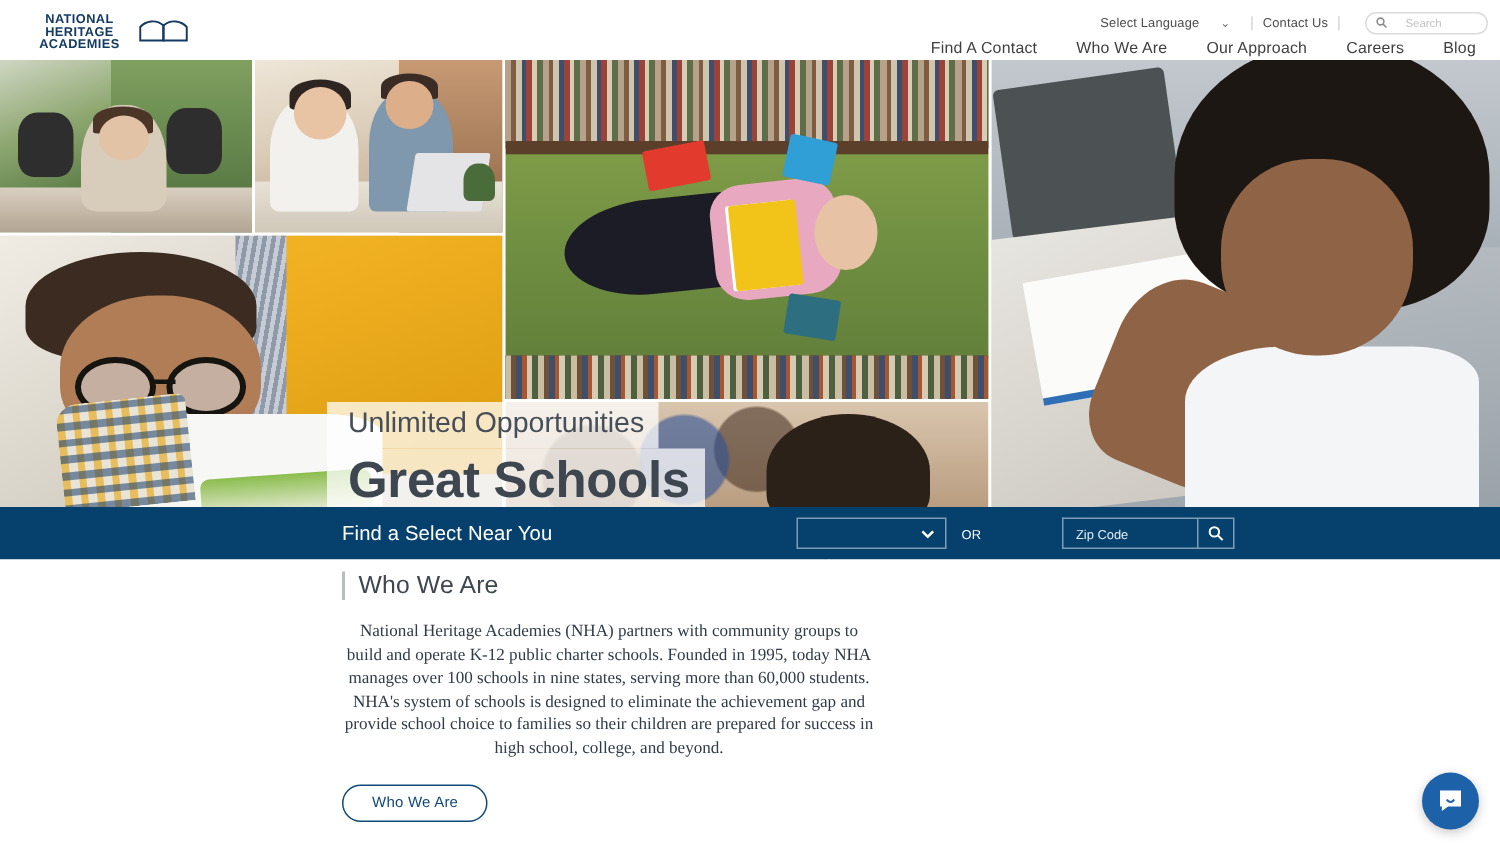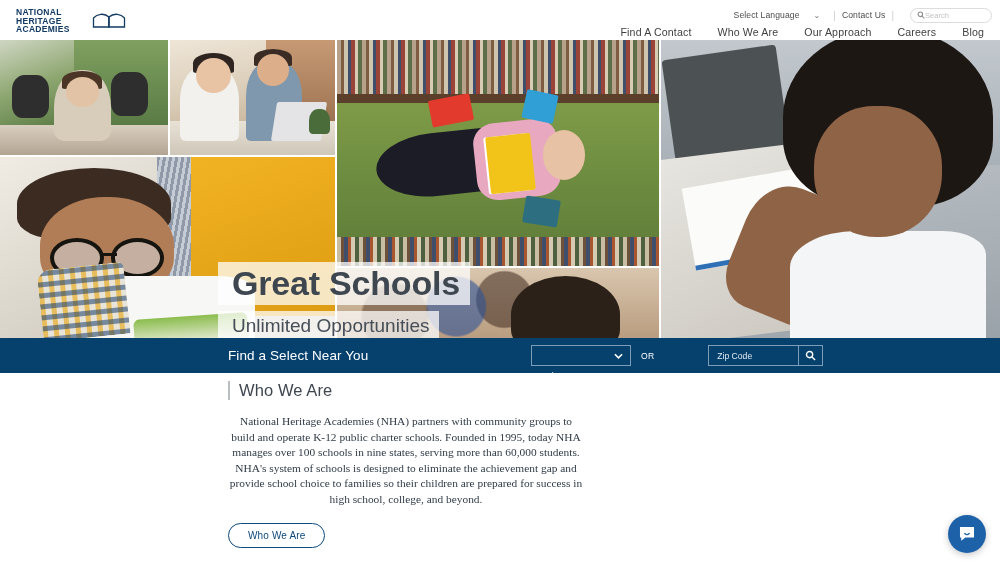--- a/index.html
+++ b/index.html
@@ -10,33 +10,33 @@
     -webkit-font-smoothing:antialiased;
   }
 
   
   .header { position:relative; width:1000px; height:40px; background:#ffffff; }
 
   .logo { position:absolute; left:16px; top:8px; width:110px; height:26px; }
   .logo-text {
     position:absolute; left:0; top:0; width:74px;
     font-size:8.5px; font-weight:bold; line-height:8.6px;
-    letter-spacing:.3px; color:#123a63; text-align:left;
+    letter-spacing:.3px; color:#123a63; text-align:center;
   }
   .logo-book { position:absolute; left:76px; top:4px; width:34px; height:17px; }
 
   .utility { position:absolute; right:8px; top:7px; height:16px;
              display:flex; align-items:center; gap:0px; }
   .util-lang { font-size:8.6px; color:#4d4d4d; letter-spacing:.1px; }
   .util-caret { font-size:8px; color:#777; margin:0 7px 0 14px; }
   .util-sep { color:#cfcfcf; font-size:10px; margin:0 6px; }
   .util-link { font-size:8.6px; color:#4d4d4d; letter-spacing:.1px; cursor:pointer; }
   .search-pill {
     margin-left:10px; width:82px; height:15px; border:1px solid #dcdcdc;
-    border-radius:8px; display:flex; align-items:center; padding:0 6px; gap:0;
+    border-radius:8px; display:flex; align-items:center; padding:0 6px; gap:12px;
   }
   .search-pill svg { flex:0 0 auto; }
   .search-pill input {
     border:none; outline:none; background:transparent; width:100%;
     font-family:"Liberation Sans", sans-serif; font-size:7.6px; color:#b9b9b9;
   }
   .search-pill input::placeholder { color:#c2c2c2; }
 
   .mainnav { position:absolute; right:8px; top:26px; display:flex; gap:0; }
   .mainnav a {
@@ -372,22 +372,22 @@
         <div class="table"></div>
       <div class="note"></div>
         <div class="arm"></div>
       <div class="shirt"></div>
         <div class="hair"></div>
         <div class="face"></div>
     </div>
   </div>
 
   <div class="headline">
+    <div><span class="hl-2">Unlimited Opportunities</span></div>
     <div><span class="hl-1">Great Schools</span></div>
-    <div><span class="hl-2">Unlimited Opportunities</span></div>
   </div>
 </div>
 
 <div class="findbar">
   <div class="findbar-title">Find a Select Near You</div>
 
   <div class="findbar-ctrls">
     <div class="state-select">
       <span>Select a State</span>
       <svg width="9" height="6" viewBox="0 0 10 6">

